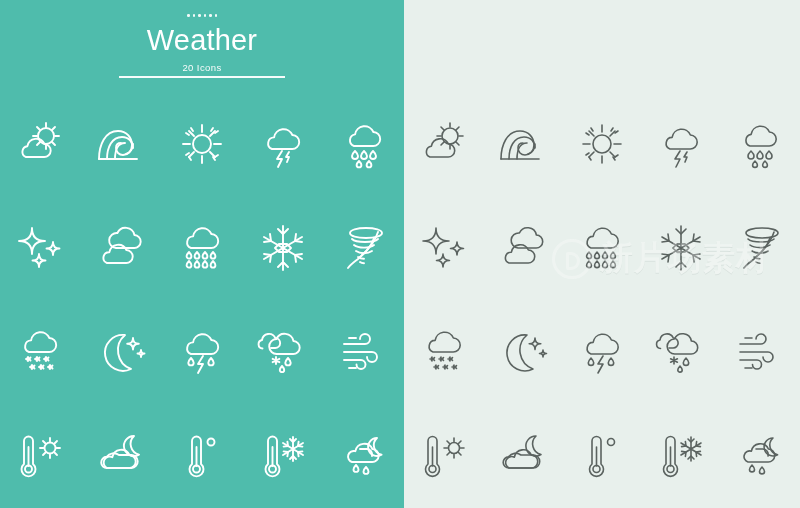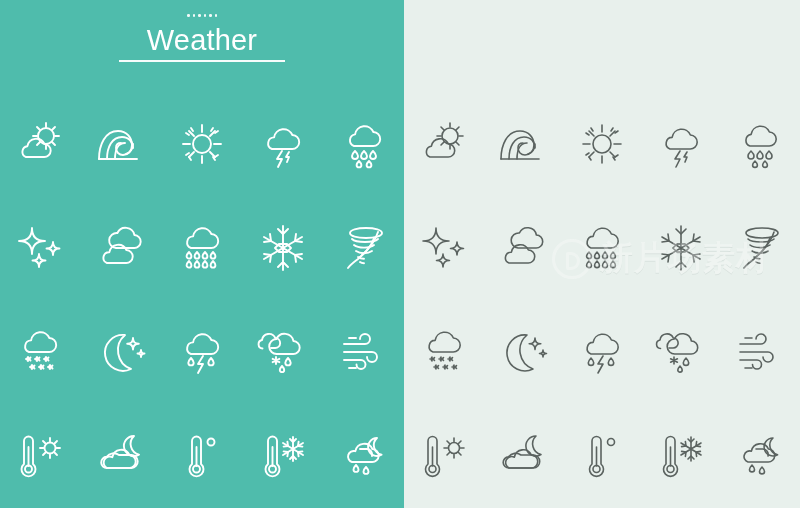--- a/index.html
+++ b/index.html
@@ -148,20 +148,21 @@
     <div class="header">
       <div class="dots">
           <span class="dot"></span>
           <span class="dot"></span>
           <span class="dot"></span>
           <span class="dot"></span>
           <span class="dot"></span>
           <span class="dot"></span>
         </div>
       <div class="title">Weather</div>
+      <div class="subtitle">20 Icons</div>
       <div class="rule"></div>
     </div>
 
     <div class="grid">
 
       <div class="cell">
         <svg viewBox="0 0 56 56">
           <circle cx="34" cy="20" r="8" style="stroke: rgb(255, 255, 255);"></circle>
           <path d="M34 7v4M34 29v4M21 20h4M43 20h4M25 11l3 3M40 26l3 3M43 11l-3 3M28 26l-3 3" style="stroke: rgb(255, 255, 255);"></path>
           <path d="M14 41h18a6.5 6.5 0 0 0 .4-13 9 9 0 0 0-17 2.2A5.6 5.6 0 0 0 14 41z" style="stroke: rgb(255, 255, 255);"></path>

